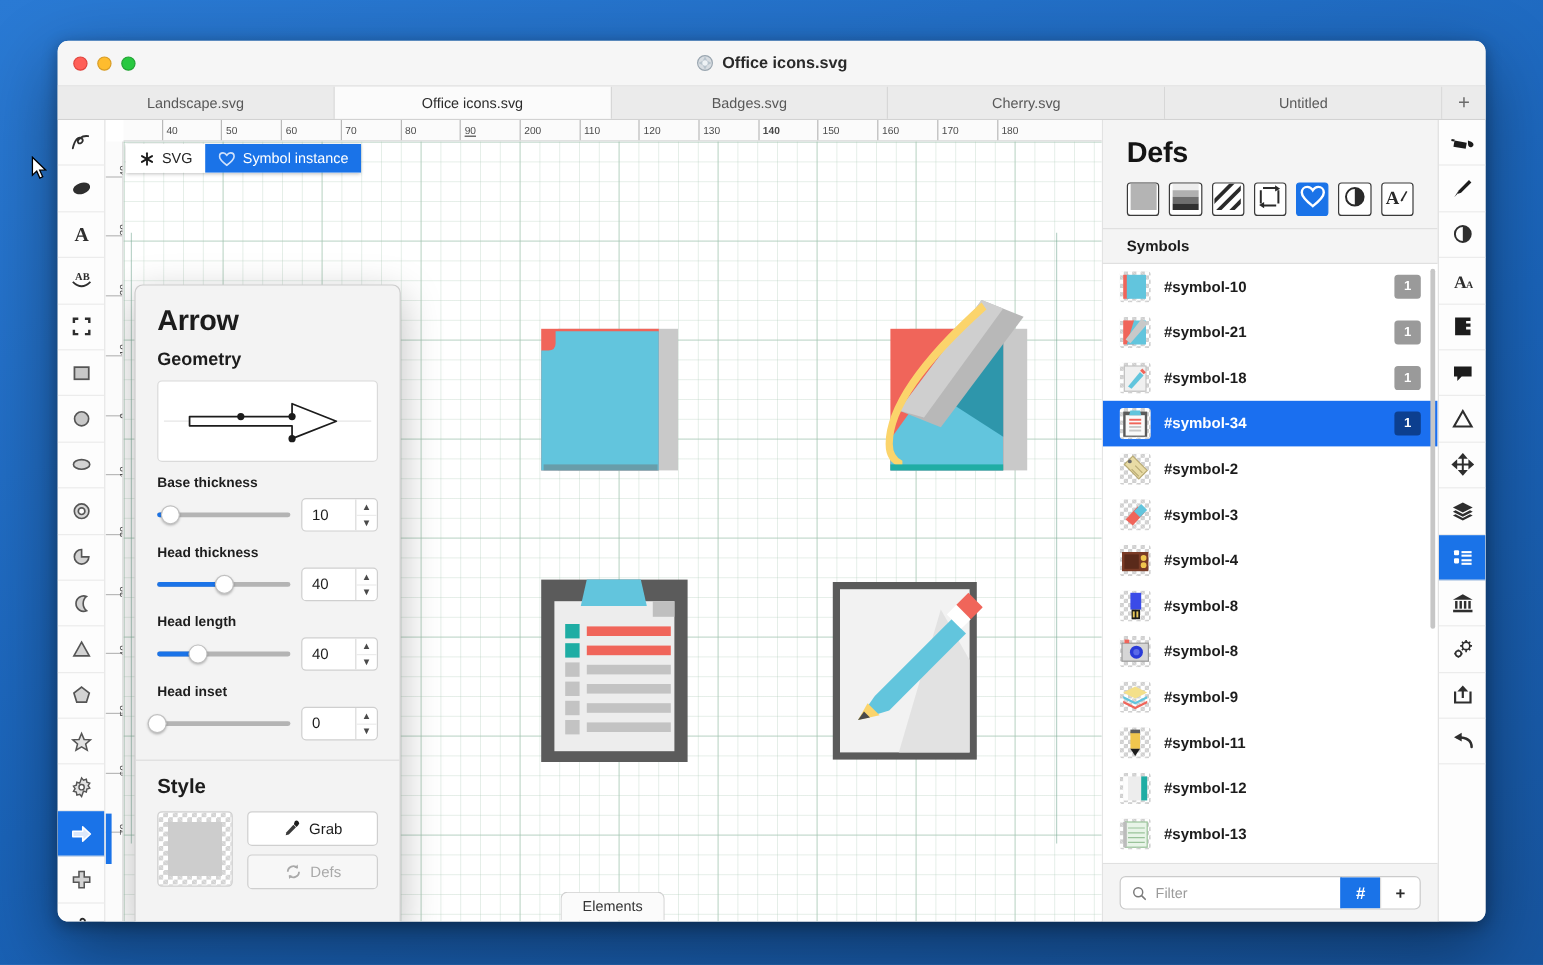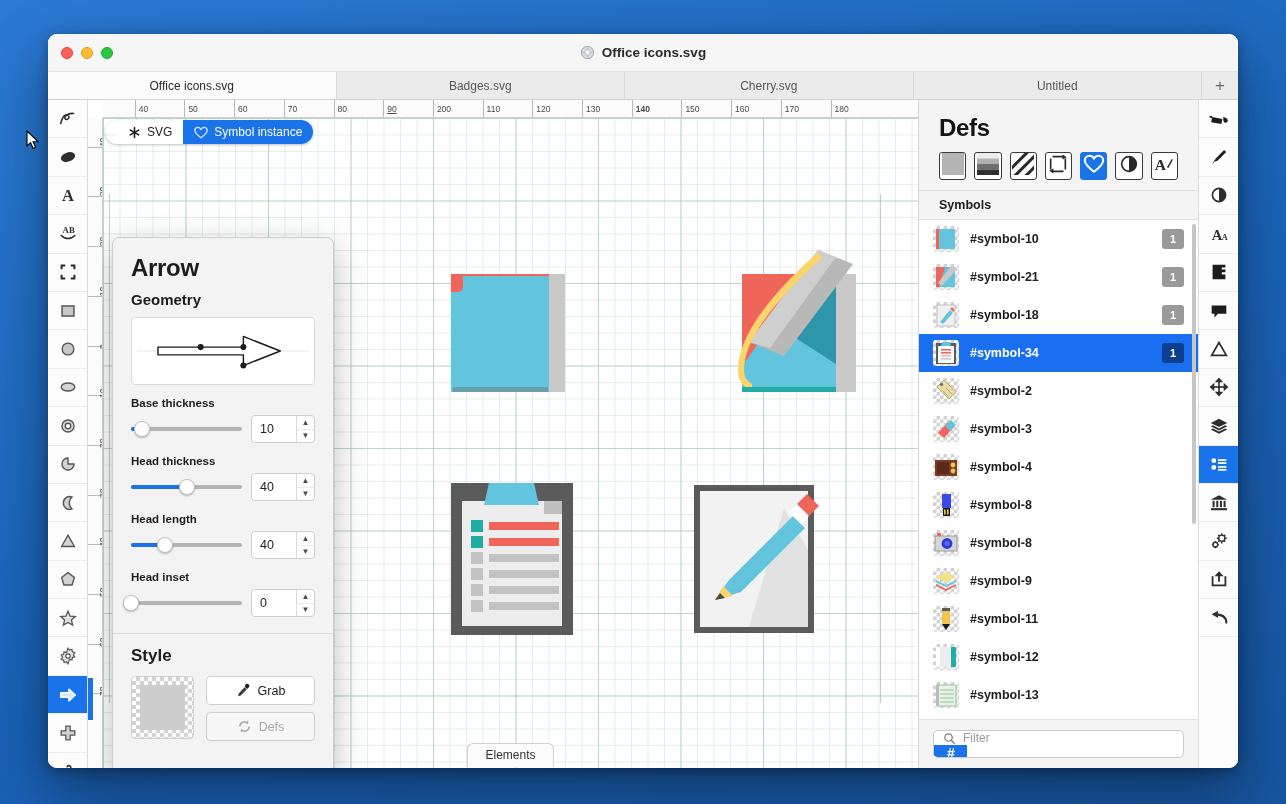--- a/index.html
+++ b/index.html
@@ -124,22 +124,22 @@
   }
   .elements-tab {
     background:#fbfbfb; border:1px solid #d0d0d0; border-bottom:none;
     border-radius:6px 6px 0 0; font-size:12px; color:#333;
     padding:4px 17px 5px; pointer-events:auto;
   }
 
   
   .objbadge {
     position:absolute; left:0px; top:0px; display:flex; align-items:stretch;
-    font-size:12px; border-radius:12px; overflow:hidden;
-    box-shadow:0 1px 3px rgba(0,0,0,.25); z-index:6;padding-left:12px;
+    font-size:12px; border-radius:0; overflow:hidden;
+    box-shadow:0 1px 3px rgba(0,0,0,.25); z-index:6;
   }
   .objbadge .seg {
     display:flex; align-items:center; gap:6px; padding:5px 11px;
     background:#fff; color:#242424;
   }
   .objbadge .seg.sel { background:#1a73e8; color:#fff; font-weight:500; }
 
   
   .popover {
     position:absolute; left:9px; top:119px; width:222px; height:537px;
@@ -244,21 +244,21 @@
     font-size:11px; font-weight:bold; display:flex; align-items:center; justify-content:center;
   }
   .sb-row.sel .sb-count { background:#0c3f8f; }
   .sb-scroll {
     position:absolute; right:2px; top:4px; width:4px; height:300px;
     background:#c6c6c6; border-radius:2px;
   }
   .sb-foot { padding:10px 14px; background:#f4f4f4; border-top:1px solid #e0e0e0; }
   .filterbar {
     height:28px; background:#fff; border:1px solid #cbcbcb; border-radius:5px;
-    display:flex; align-items:stretch; overflow:hidden;flex-direction:column;
+    display:flex; align-items:stretch; overflow:hidden;
   }
   .filterbar .fi { flex:1; display:flex; align-items:center; gap:7px; padding-left:9px; }
   .filterbar .ph { font-size:12px; color:#9b9b9b; }
   .fbtn {
     width:33px; display:flex; align-items:center; justify-content:center;
     border-left:1px solid #dcdcdc; font-size:14px; color:#2b2b2b; font-weight:bold;
   }
   .fbtn.active { background:#1a73e8; color:#fff; border-left-color:#1a73e8; }
 </style>
 </head>
@@ -282,20 +282,21 @@
       <svg class="title-icon" viewBox="0 0 16 16">
         <circle cx="8" cy="8" r="6.6" fill="#d8dde2" stroke="#9aa6b0" stroke-width="1"></circle>
         <path d="M8 2 L10 6 L14 8 L10 10 L8 14 L6 10 L2 8 L6 6 Z" fill="#b8c4cd"></path>
         <circle cx="8" cy="8" r="2.4" fill="#eef2f5"></circle>
       </svg>
       <span>Office icons.svg</span>
     </div>
   </div>
 
   <div class="tabbar" id="tabbar">
+      <div class="tab">Landscape.svg</div>
       <div class="tab active">Office icons.svg</div>
       <div class="tab">Badges.svg</div>
       <div class="tab">Cherry.svg</div>
       <div class="tab">Untitled</div>
       <div class="tab-add">+</div>
     </div>
 
   <div class="body">
 
     <div class="lefttools" id="lefttools">

